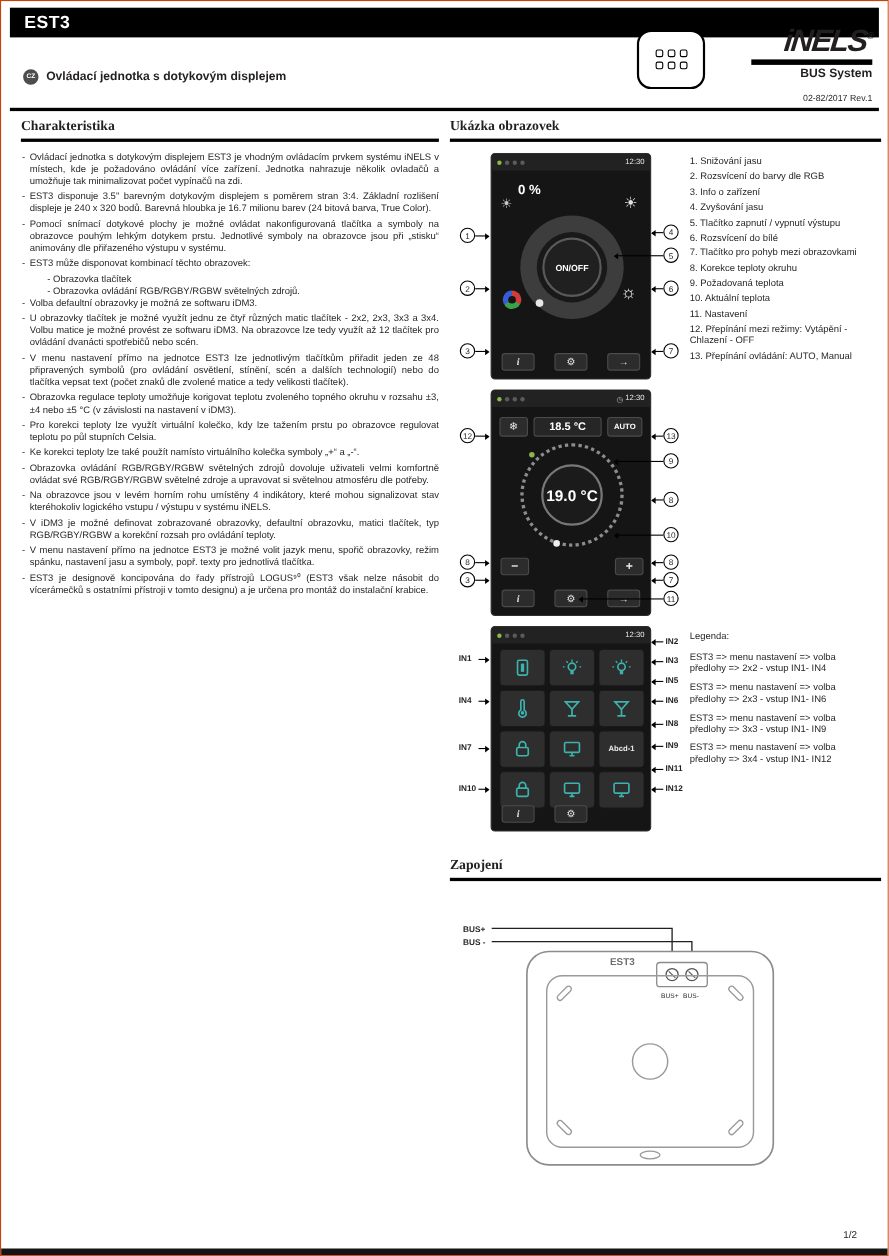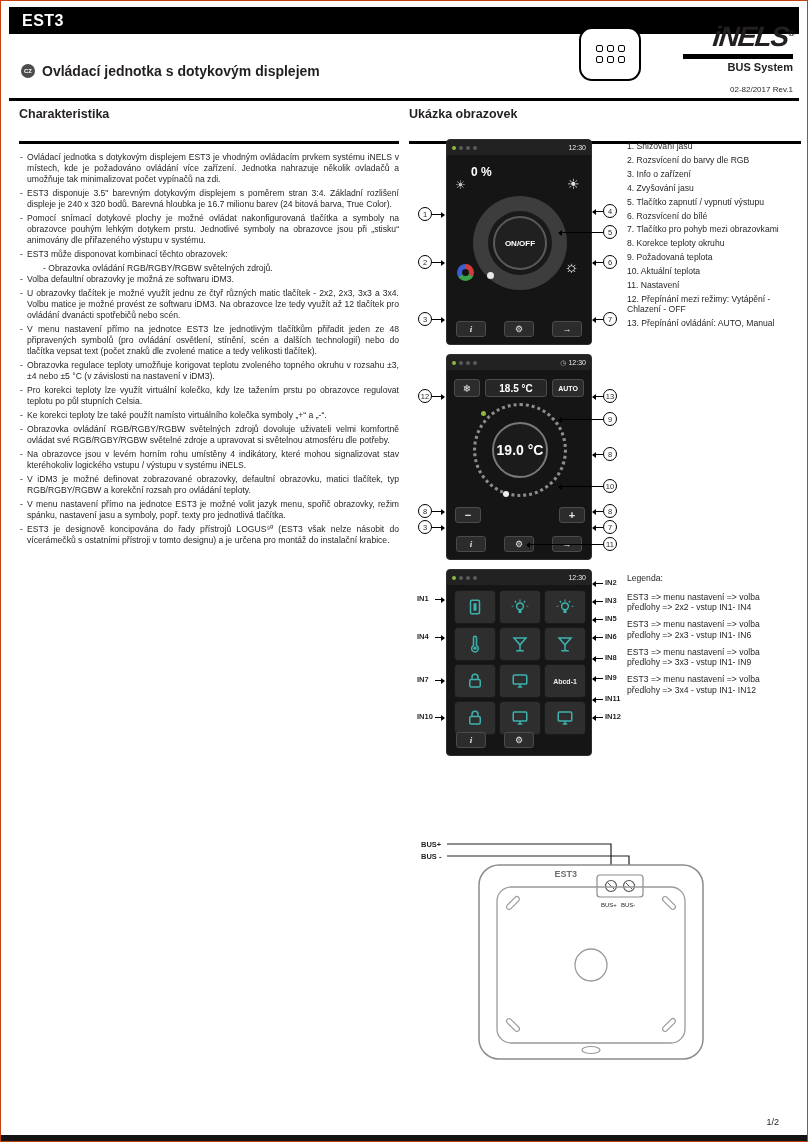--- a/index.html
+++ b/index.html
@@ -4,33 +4,33 @@
 <style>
   *{margin:0;padding:0;box-sizing:border-box;}
   html,body{background:#fff;}
   body{width:808px;height:1142px;position:relative;font-family:"Liberation Sans",sans-serif;color:#231f20;}
   .page{position:absolute;inset:0;background:#fff;border:1px solid #c2410c;overflow:hidden;}
 
   
   .topbar{position:absolute;left:8px;right:8px;top:6px;height:27px;background:#000;color:#fff;display:flex;align-items:center;padding-left:13px;font-size:16px;font-weight:bold;letter-spacing:.5px;}
   .subrow{position:absolute;left:20px;top:62px;display:flex;align-items:center;gap:7px;}
   .cz{width:14px;height:14px;border-radius:50%;background:#4d4d4f;color:#fff;font-size:6px;display:flex;align-items:center;justify-content:center;font-weight:bold;flex:0 0 auto;}
-  .subtitle{font-size:14px;font-weight:bold;}
+  .subtitle{font-size:11px;font-weight:bold;}
   .device-icon{position:absolute;left:578px;top:26px;width:62px;height:54px;border:2px solid #000;border-radius:13px;display:flex;flex-direction:column;align-items:center;justify-content:center;gap:4px;background:#fff;}
   .dotrow{display:flex;gap:4px;}
   .dsq{width:7px;height:7px;border:1.3px solid #000;border-radius:2px;}
   .brand{position:absolute;right:14px;top:22px;width:110px;}
   .logo{font-size:28px;font-weight:bold;font-style:italic;letter-spacing:-1.5px;line-height:1;transform:skewX(-6deg);text-align:right;}
   .logo sup{font-size:9px;font-style:normal;}
   .busline{border-top:5px solid #000;margin-top:3px;padding-top:2px;font-size:11px;font-weight:bold;text-align:right;}
   .rev{position:absolute;right:14px;top:84px;font-size:8px;}
   .hrule{position:absolute;left:8px;right:8px;top:97px;height:2.5px;background:#000;}
 
   
-  .sech2{font-size:12.5px;font-weight:bold;padding-bottom:20px;border-bottom:3px solid #000;margin-bottom:8px;}
+  .sech2{font-size:12.5px;font-weight:bold;padding-bottom:4px;border-bottom:3px solid #000;margin-bottom:8px;font-family:Liberation Serif, serif;}
 
   
   .leftcol{position:absolute;left:18px;top:106px;width:380px;}
   .bullets{font-size:8.6px;line-height:1.27;text-align:justify;}
   .bullet{position:relative;padding-left:8px;margin-bottom:3.2px;}
   .bullet::before{content:"-";position:absolute;left:1px;}
   .bullet.sub{padding-left:24px;margin-bottom:0;}
   .bullet.sub::before{content:"";}
 
   
@@ -129,20 +129,21 @@
   <div class="rev">02-82/2017 Rev.1</div>
   <div class="hrule"></div>
 
   <section class="leftcol">
     <div class="sech2">Charakteristika</div>
     <div class="bullets">
         <div class="bullet">Ovládací jednotka s dotykovým displejem EST3 je vhodným ovládacím prvkem systému iNELS v místech, kde je požadováno ovládání více zařízení. Jednotka nahrazuje několik ovladačů a umožňuje tak minimalizovat počet vypínačů na zdi.</div>
         <div class="bullet">EST3 disponuje 3.5" barevným dotykovým displejem s poměrem stran 3:4. Základní rozlišení displeje je 240 x 320 bodů. Barevná hloubka je 16.7 milionu barev (24 bitová barva, True Color).</div>
         <div class="bullet">Pomocí snímací dotykové plochy je možné ovládat nakonfigurovaná tlačítka a symboly na obrazovce pouhým lehkým dotykem prstu. Jednotlivé symboly na obrazovce jsou při „stisku“ animovány dle přiřazeného výstupu v systému.</div>
         <div class="bullet">EST3 může disponovat kombinací těchto obrazovek:</div>
+        <div class="bullet sub">- Obrazovka tlačítek</div>
         <div class="bullet sub">- Obrazovka ovládání RGB/RGBY/RGBW světelných zdrojů.</div>
         <div class="bullet">Volba defaultní obrazovky je možná ze softwaru iDM3.</div>
         <div class="bullet">U obrazovky tlačítek je možné využít jednu ze čtyř různých matic tlačítek - 2x2, 2x3, 3x3 a 3x4. Volbu matice je možné provést ze softwaru iDM3. Na obrazovce lze tedy využít až 12 tlačítek pro ovládání dvanácti spotřebičů nebo scén.</div>
         <div class="bullet">V menu nastavení přímo na jednotce EST3 lze jednotlivým tlačítkům přiřadit jeden ze 48 připravených symbolů (pro ovládání osvětlení, stínění, scén a dalších technologií) nebo do tlačítka vepsat text (počet znaků dle zvolené matice a tedy velikosti tlačítek).</div>
         <div class="bullet">Obrazovka regulace teploty umožňuje korigovat teplotu zvoleného topného okruhu v rozsahu ±3, ±4 nebo ±5 °C (v závislosti na nastavení v iDM3).</div>
         <div class="bullet">Pro korekci teploty lze využít virtuální kolečko, kdy lze tažením prstu po obrazovce regulovat teplotu po půl stupních Celsia.</div>
         <div class="bullet">Ke korekci teploty lze také použít namísto virtuálního kolečka symboly „+“ a „-“.</div>
         <div class="bullet">Obrazovka ovládání RGB/RGBY/RGBW světelných zdrojů dovoluje uživateli velmi komfortně ovládat své RGB/RGBY/RGBW světelné zdroje a upravovat si světelnou atmosféru dle potřeby.</div>
         <div class="bullet">Na obrazovce jsou v levém horním rohu umístěny 4 indikátory, které mohou signalizovat stav kteréhokoliv logického vstupu / výstupu v systému iNELS.</div>
         <div class="bullet">V iDM3 je možné definovat zobrazované obrazovky, defaultní obrazovku, matici tlačítek, typ RGB/RGBY/RGBW a korekční rozsah pro ovládání teploty.</div>
@@ -372,20 +373,21 @@
     <div class="legenda">
       <div class="ltitle">Legenda:</div>
       <div>
           <div class="lline">EST3 =&gt; menu nastavení =&gt; volba předlohy =&gt; 2x2 - vstup IN1- IN4</div>
           <div class="lline">EST3 =&gt; menu nastavení =&gt; volba předlohy =&gt; 2x3 - vstup IN1- IN6</div>
           <div class="lline">EST3 =&gt; menu nastavení =&gt; volba předlohy =&gt; 3x3 - vstup IN1- IN9</div>
           <div class="lline">EST3 =&gt; menu nastavení =&gt; volba předlohy =&gt; 3x4 - vstup IN1- IN12</div>
         </div>
     </div>
 
+    <div class="sech2 zaph">Zapojení</div>
     <div class="wiring">
       <svg width="392" height="310" viewBox="0 0 392 310">
         <text x="12" y="40" font-size="7.5" font-weight="bold" fill="#231f20">BUS+</text>
         <text x="12" y="52" font-size="7.5" font-weight="bold" fill="#231f20">BUS -</text>
         <polyline points="38,37 202,37 202,74" fill="none" stroke="#231f20" stroke-width="1.2"></polyline>
         <polyline points="38,49 220,49 220,74" fill="none" stroke="#231f20" stroke-width="1.2"></polyline>
         <rect x="70" y="58" width="224" height="194" rx="20" fill="#fff" stroke="#8c8c8c" stroke-width="1.5"></rect>
         <text x="168" y="70" font-size="9" font-weight="bold" fill="#6f6f6f" text-anchor="end">EST3</text>
         <rect x="188" y="68" width="46" height="22" rx="3" fill="#fff" stroke="#8c8c8c" stroke-width="1.2"></rect>
         <circle cx="202" cy="79" r="5.5" fill="#fff" stroke="#555" stroke-width="1.2"></circle>

